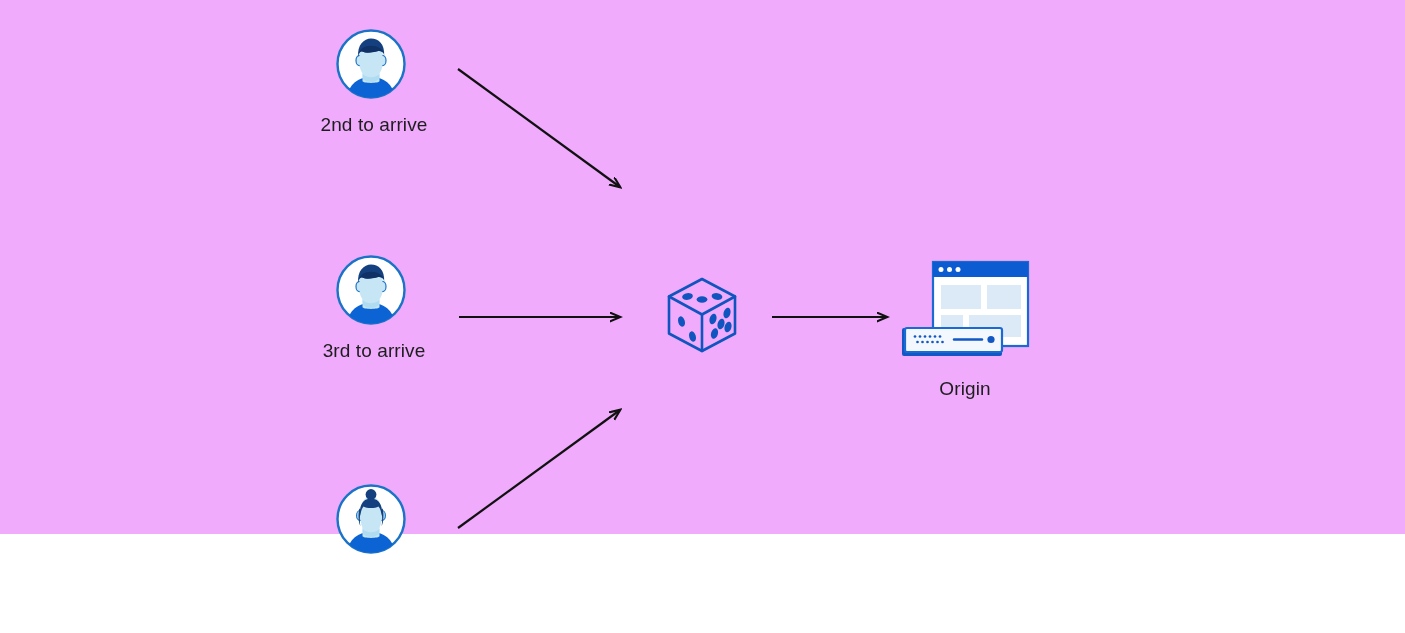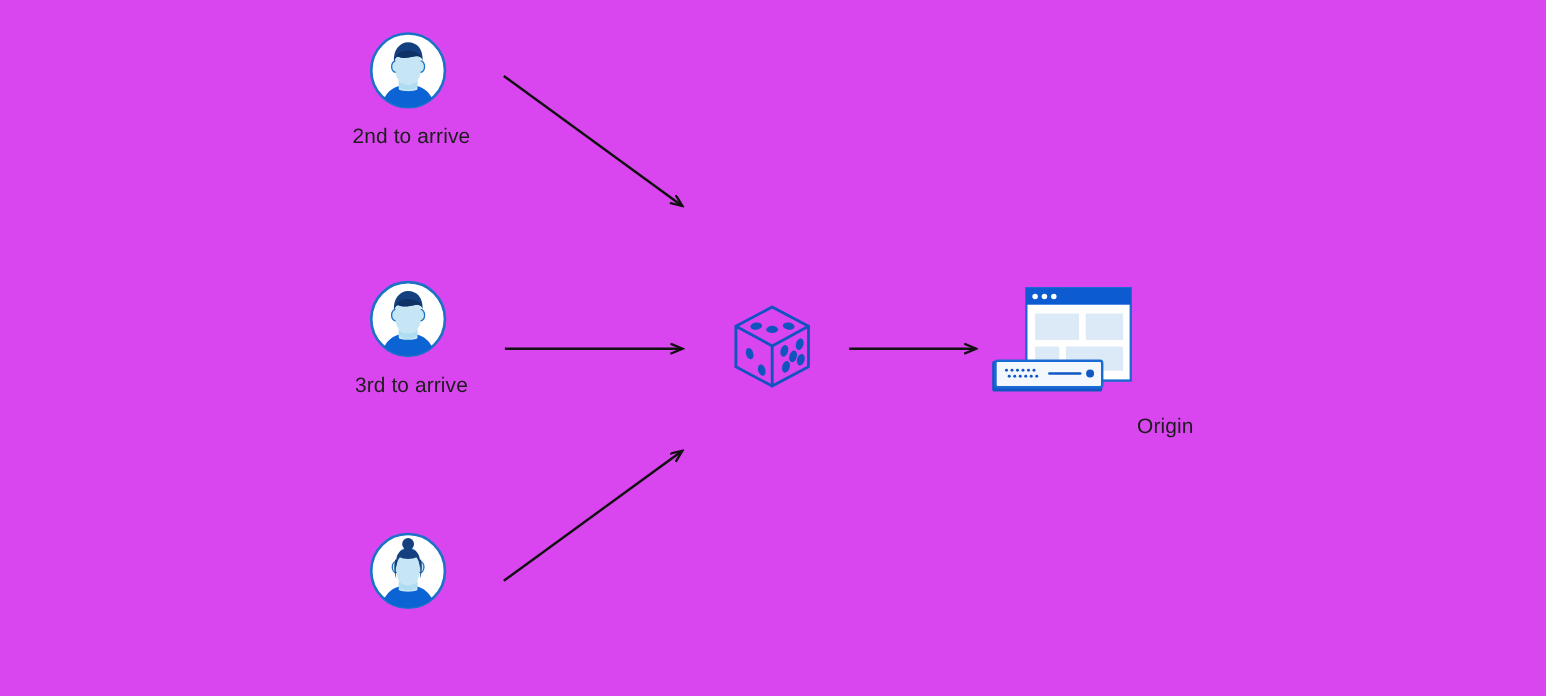--- a/index.html
+++ b/index.html
@@ -9,22 +9,22 @@
   }
   body {
     width: 1405px;
     height: 633px;
     font-family: "Liberation Sans", sans-serif;
     overflow: hidden;
   }
   #canvas {
     position: relative;
     width: 1405px;
-    height: 633px;
-    background: #d946ef;
+    height: 534px;
+    background: #f0abfc;
   }
   .avatar-wrap {
     position: absolute;
     width: 74px;
     height: 74px;
   }
   .node-label {
     position: absolute;
     width: 240px;
     text-align: center;
@@ -194,15 +194,15 @@
           <circle cx="29.5" cy="84" r="1.35"></circle>
             <circle cx="34.5" cy="84" r="1.35"></circle>
           <circle cx="39.5" cy="84" r="1.35"></circle>
             <circle cx="44.5" cy="84" r="1.35"></circle>
         </g>
         <line x1="56" y1="81.5" x2="84" y2="81.5" stroke="#1257c4" stroke-width="2.4" stroke-linecap="round"></line>
         <circle cx="93" cy="81.5" r="3.6" fill="#1257c4"></circle>
       </g>
     </svg>
   </div>
-  <div class="node-label" style="left:845px; top:378px;text-align:right;">Origin</div>
+  <div class="node-label" style="left:845px; top:378px;">Origin</div>
 
 </div>
 
 </body></html>

